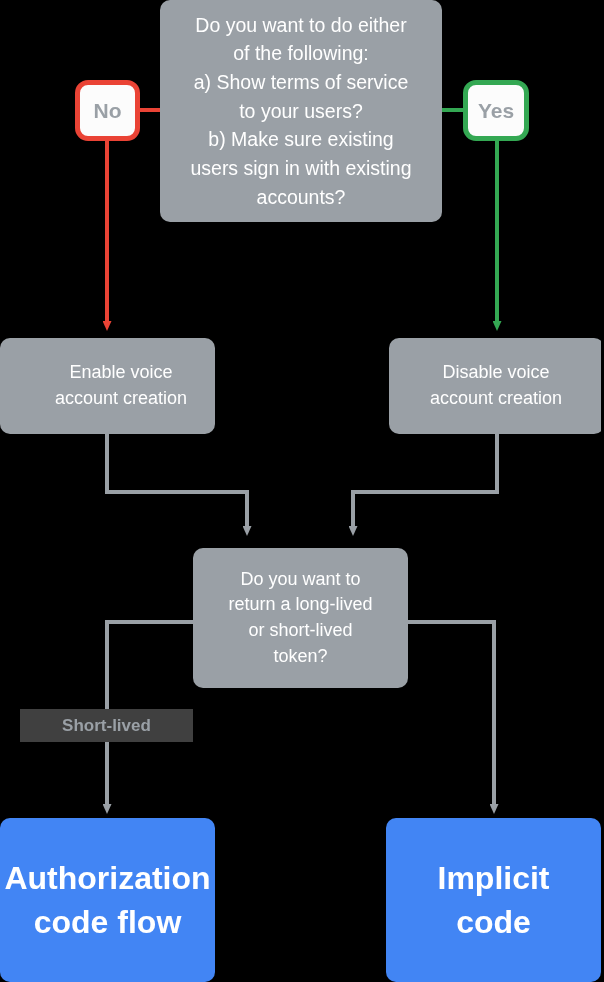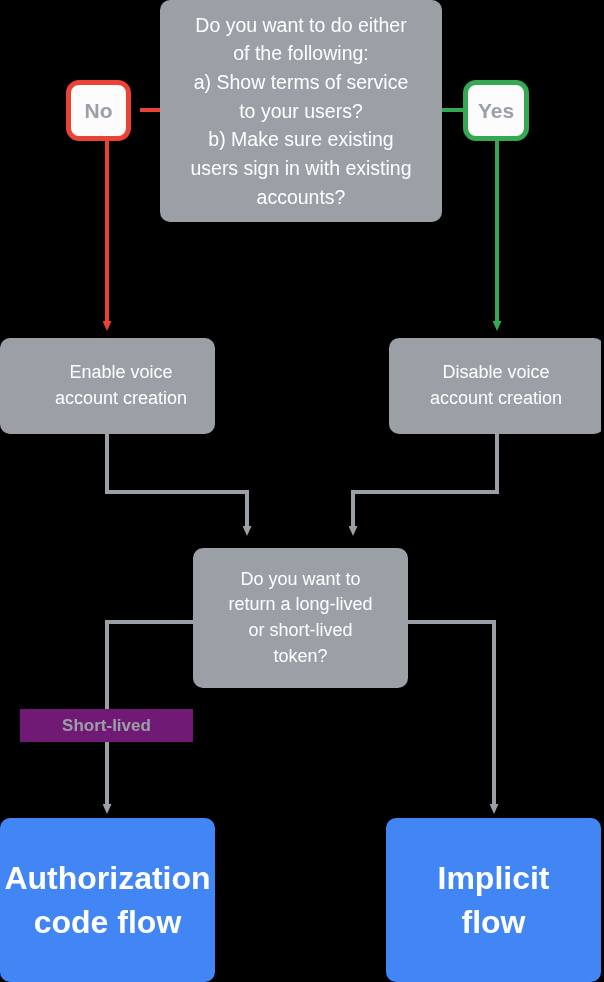--- a/index.html
+++ b/index.html
@@ -55,21 +55,21 @@
     box-sizing: border-box;
   }
   .pill-no {
     border: 5px solid #ea4335;
   }
   .pill-yes {
     border: 5px solid #34a853;
   }
   .edge-label {
     position: absolute;
-    background: #701a75;
+    background: #404040;
     color: #9aa0a6;
     font-size: 17px;
     font-weight: 700;
     display: flex;
     align-items: center;
     justify-content: center;
     box-sizing: border-box;
   }
   .terminal {
     background: #4285f4;
@@ -118,21 +118,21 @@
   </svg>
 
   <div class="node process decision-top nowrap-lines" style="left:160px; top:0px; width:282px; height:222px;">Do you want to do either
 of the following:
 a) Show terms of service
 to your users?
 b) Make sure existing
 users sign in with existing
 accounts?</div>
 
-  <div class="node pill pill-no" style="left:66px; top:80px; width:65px; height:61px;">No</div>
+  <div class="node pill pill-no" style="left:75px; top:80px; width:65px; height:61px;">No</div>
 
   <div class="node pill pill-yes" style="left:463px; top:80px; width:66px; height:61px;">Yes</div>
 
   <div class="node process nowrap-lines" style="left:0px; top:338px; width:215px; height:96px;padding-left:41px;">Enable voice
 account creation</div>
 
   <div class="node process nowrap-lines" style="left:389px; top:338px; width:215px; height:96px;padding-left:13px;">Disable voice
 account creation</div>
 
   <div class="node process nowrap-lines" style="left:193px; top:548px; width:215px; height:140px;">Do you want to
@@ -140,15 +140,15 @@
 or short-lived
 token?</div>
 
   <div class="edge-label" style="left:20px; top:709px; width:173px; height:33px;">Short-lived</div>
 
 
   <div class="node terminal nowrap-lines" style="left:0px; top:818px; width:215px; height:164px;">Authorization
 code flow</div>
 
   <div class="node terminal nowrap-lines" style="left:386px; top:818px; width:215px; height:164px;">Implicit
-flow</div>
+code</div>
 
 </div>
 
 </body></html>

